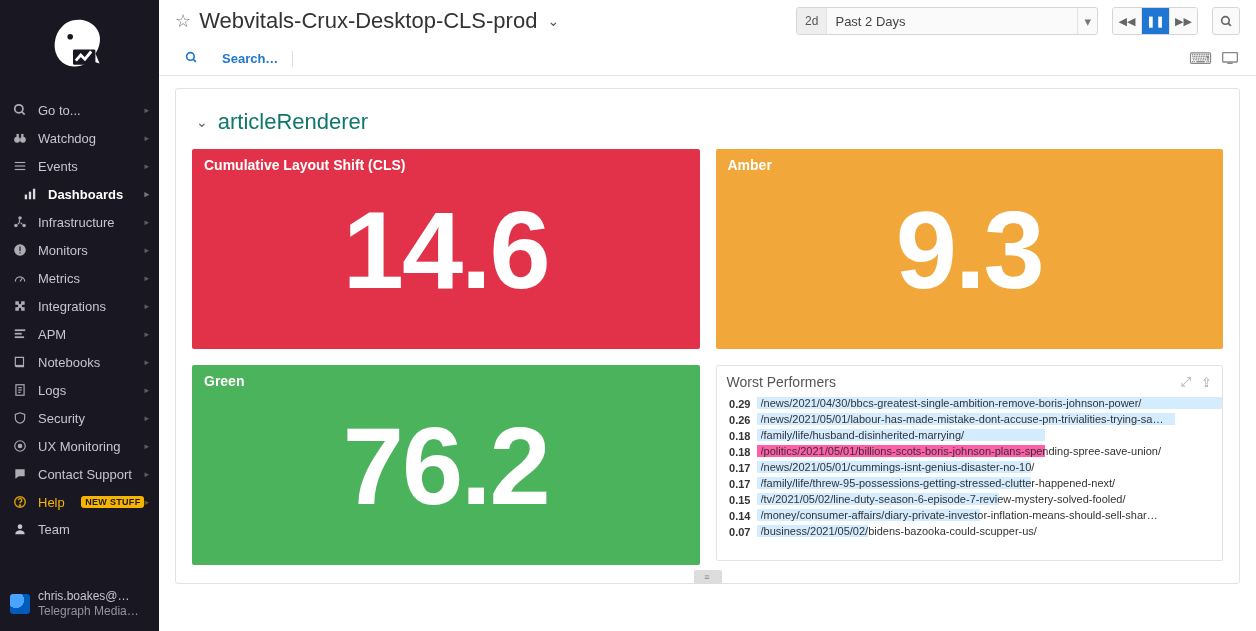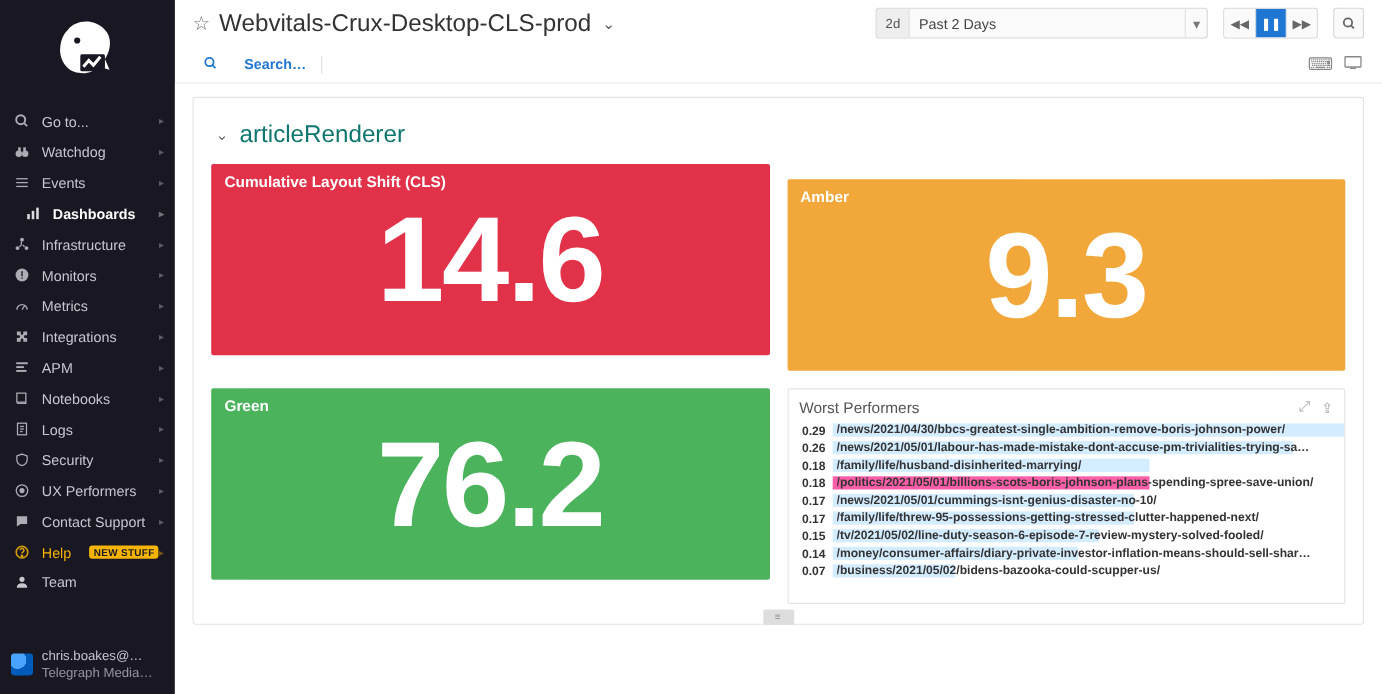--- a/index.html
+++ b/index.html
@@ -53,35 +53,35 @@
 
   
   .content { flex: 1; overflow: auto; background: #fff; padding: 12px 16px 20px 16px; }
   .sheet { border: 1px solid #e3e3e3; border-radius: 3px; padding: 14px 16px 18px 16px; position: relative; }
 
   .section-title { display:flex; align-items:center; gap:10px; margin: 6px 0 14px 4px; }
   .section-title .chev { color:#666; font-size:14px; transform: rotate(0deg); cursor:pointer; }
   .section-title h2 { font-weight:400; font-size:22px; color:#0f766e; }
 
   .tile-grid { display: grid; grid-template-columns: 1fr 1fr; gap: 16px; }
-  .tile { position: relative; height: 174px; border-radius: 2px; overflow: hidden; color:#fff; }
+  .tile { position: relative; height: 200px; border-radius: 2px; overflow: hidden; color:#fff; }
   .tile .tile-title { position:absolute; top:8px; left:12px; font-weight:700; font-size:14px; }
   .tile .big { position:absolute; inset:0; display:flex; align-items:center; justify-content:center; font-weight:800; font-size:110px; letter-spacing: -2px; }
   .tile.red   { background:#e2324a; }
-  .tile.amber { background:#f2a73b;margin-top:14px; }
+  .tile.amber { background:#f2a73b; }
   .tile.green { background:#4cb35d; }
 
   .worst { height:196px; border:1px solid #e3e3e3; border-radius:2px; display:flex; flex-direction:column; }
   .worst-head { display:flex; align-items:center; padding:8px 10px 4px 10px; color:#555; font-size:14px; }
   .worst-head .spacer { flex:1; }
   .worst-head .hic { color:#aaa; margin-left:10px; cursor:pointer; font-size:13px; }
   .worst-body { flex:1; overflow:hidden; font-size:12px; }
   .wrow { display:flex; align-items:flex-end; height:16px; }
   .wval { width:40px; text-align:right; padding-right:6px; font-weight:700; color:#333; font-size:11px; }
-  .wbar { flex:1; position:relative; height:14px;font-weight:bold; }
+  .wbar { flex:1; position:relative; height:14px; }
   .wbar .bar { position:absolute; left:0; top:1px; bottom:1px; background:#d4ecff; }
   .wbar .bar.hl { background:#ff5ea8; }
   .wbar .txt { position:absolute; left:4px; top:0; right:4px; line-height:14px; white-space:nowrap; overflow:hidden; text-overflow:ellipsis; color:#333; font-size:11px; }
 
   .grip { position:absolute; left:50%; bottom:-1px; transform:translateX(-50%); width:28px; height:14px; background:#ddd; border-radius:2px 2px 0 0; display:flex; align-items:center; justify-content:center; color:#888; font-size:9px; letter-spacing:1px; }
 
   
   ::-webkit-scrollbar { width:6px; height:6px; }
   ::-webkit-scrollbar-thumb { background:#ccc; border-radius:3px; }
 </style>
@@ -230,21 +230,21 @@
         <span class="lbl">Security</span>
         <span class="chev">▸</span>
       </li>
       <li>
         <span class="ic">
           <svg width="14" height="14" viewBox="0 0 24 24" fill="none" stroke="currentColor" stroke-width="2">
             <circle cx="12" cy="12" r="9"></circle>
             <circle cx="12" cy="12" r="3" fill="currentColor"></circle>
           </svg>
         </span>
-        <span class="lbl">UX Performers</span>
+        <span class="lbl">UX Monitoring</span>
         <span class="chev">▸</span>
       </li>
       <li>
         <span class="ic">
           <svg width="14" height="14" viewBox="0 0 24 24" fill="currentColor">
             <path d="M4 4h16v12H10l-6 4z"></path>
           </svg>
         </span>
         <span class="lbl">Contact Support</span>
         <span class="chev">▸</span>

